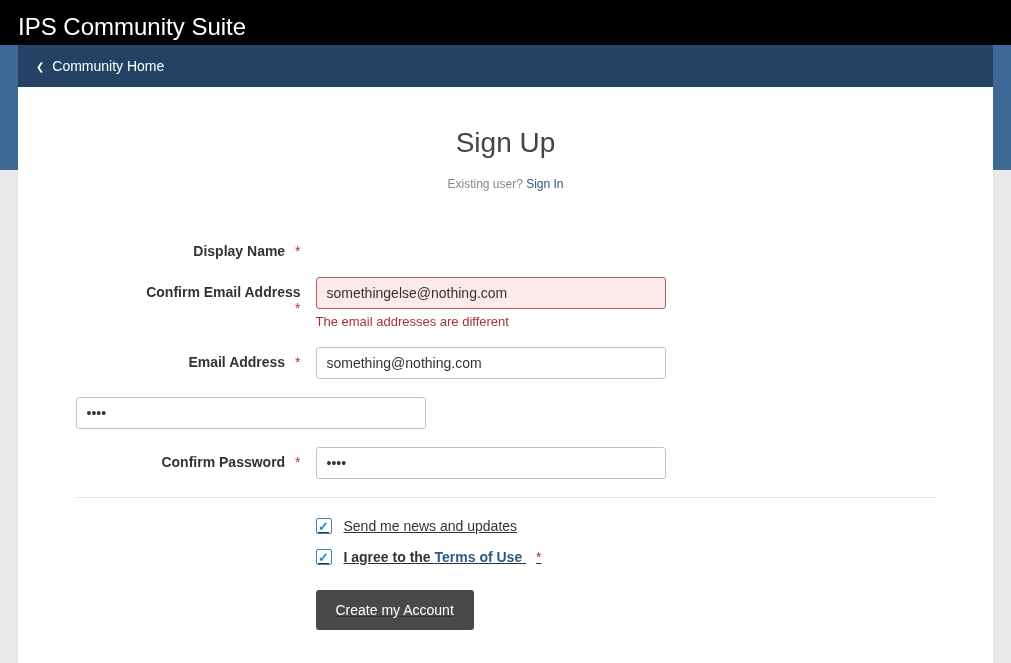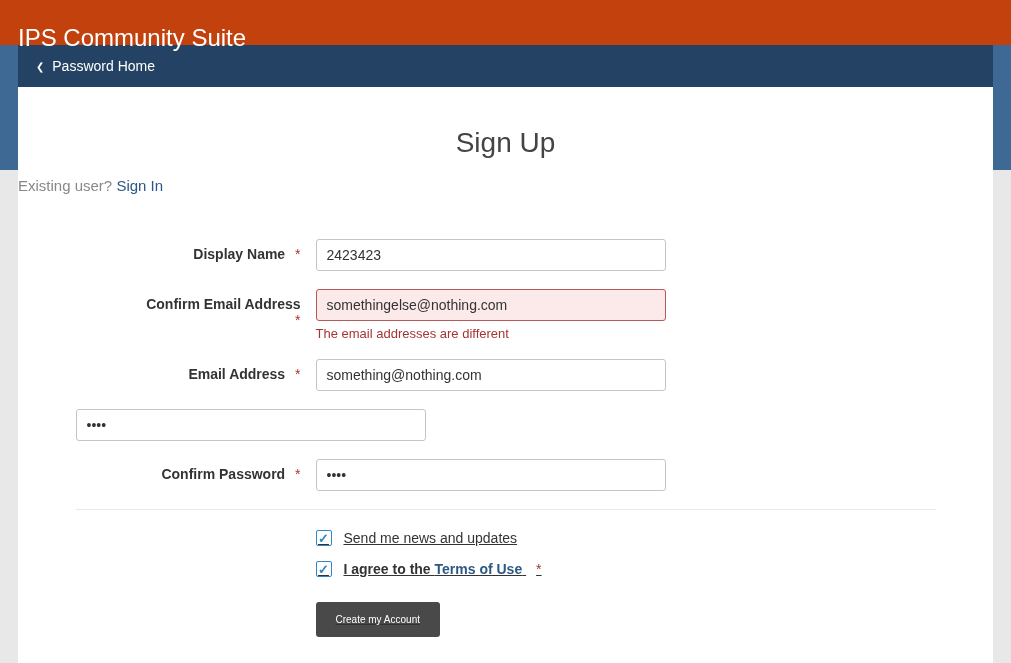--- a/index.html
+++ b/index.html
@@ -3,22 +3,22 @@
 <meta charset="utf-8">
 <style>
   * { box-sizing: border-box; margin: 0; padding: 0; }
   body {
     font-family: "Helvetica Neue", Helvetica, Arial, sans-serif;
     background: #e8e8e8;
     font-size: 14px;
     color: #333;
   }
   .header-bar {
-    background: #c2410c;
-    padding: 15px 18px;
+    background: #000000;
+    padding: 4px 18px;
     height: 45px;
     line-height: 45px;
   }
   .site-title {
     color: #fff;
     font-size: 24px;
     font-weight: normal;
   }
   .breadcrumb-bar {
     background: #244364;
@@ -41,21 +41,22 @@
     padding: 40px 0 30px 0;
   }
   .page-title {
     text-align: center;
     font-size: 28px;
     font-weight: 400;
     color: #444;
     margin-bottom: 18px;
   }
   .existing-user {
-    font-size: 15px;
+    text-align: center;
+    font-size: 12px;
     color: #888;
     margin-bottom: 45px;
   }
   .existing-user a {
     color: #2a5885;
     text-decoration: none;
   }
   .form-wrap {
     width: 860px;
     margin: 0 auto;
@@ -149,21 +150,21 @@
     font-weight: bold;
     text-decoration: none;
   }
   .submit-row { margin-top: 25px; }
   .submit-btn {
     background: #494949;
     color: #fff;
     border: none;
     border-radius: 3px;
     padding: 12px 20px;
-    font-size: 10px;
+    font-size: 14px;
     cursor: pointer;
   }
   .page-bg-top {
     background: #3e6994;
     position: absolute;
     top: 0; left: 0; right: 0;
     height: 170px;
     z-index: -1;
   }
   .outer {
@@ -176,38 +177,35 @@
 
 <div class="outer">
   <div class="page-bg-top"></div>
 
   <div class="header-bar">
     <span class="site-title">IPS Community Suite</span>
   </div>
 
   <div class="breadcrumb-bar">
     <span class="chevron">❮</span>
-    <a href="#" style="color:#fff;text-decoration:none">Password Home</a>
+    <a href="#" style="color:#fff;text-decoration:none">Community Home</a>
   </div>
 
   <div class="main-card">
     <h1 class="page-title">Sign Up</h1>
     <div class="existing-user">
       <span>Existing user? </span><a href="#">Sign In</a>
     </div>
 
     <div class="form-wrap">
 
       <div class="form-row">
         <div class="label-cell">
           <span>Display Name</span>
           <span class="required">*</span>
-        </div>
-        <div class="input-cell">
-          <input type="text" value="2423423" style="">
         </div>
       </div>
 
       <div class="form-row">
         <div class="label-cell">
           <span>Confirm Email Address</span>
           <div><span class="required">*</span></div>
         </div>
         <div class="input-cell">
           <input type="text" class="error-input" value="somethingelse@nothing.com" style="">

